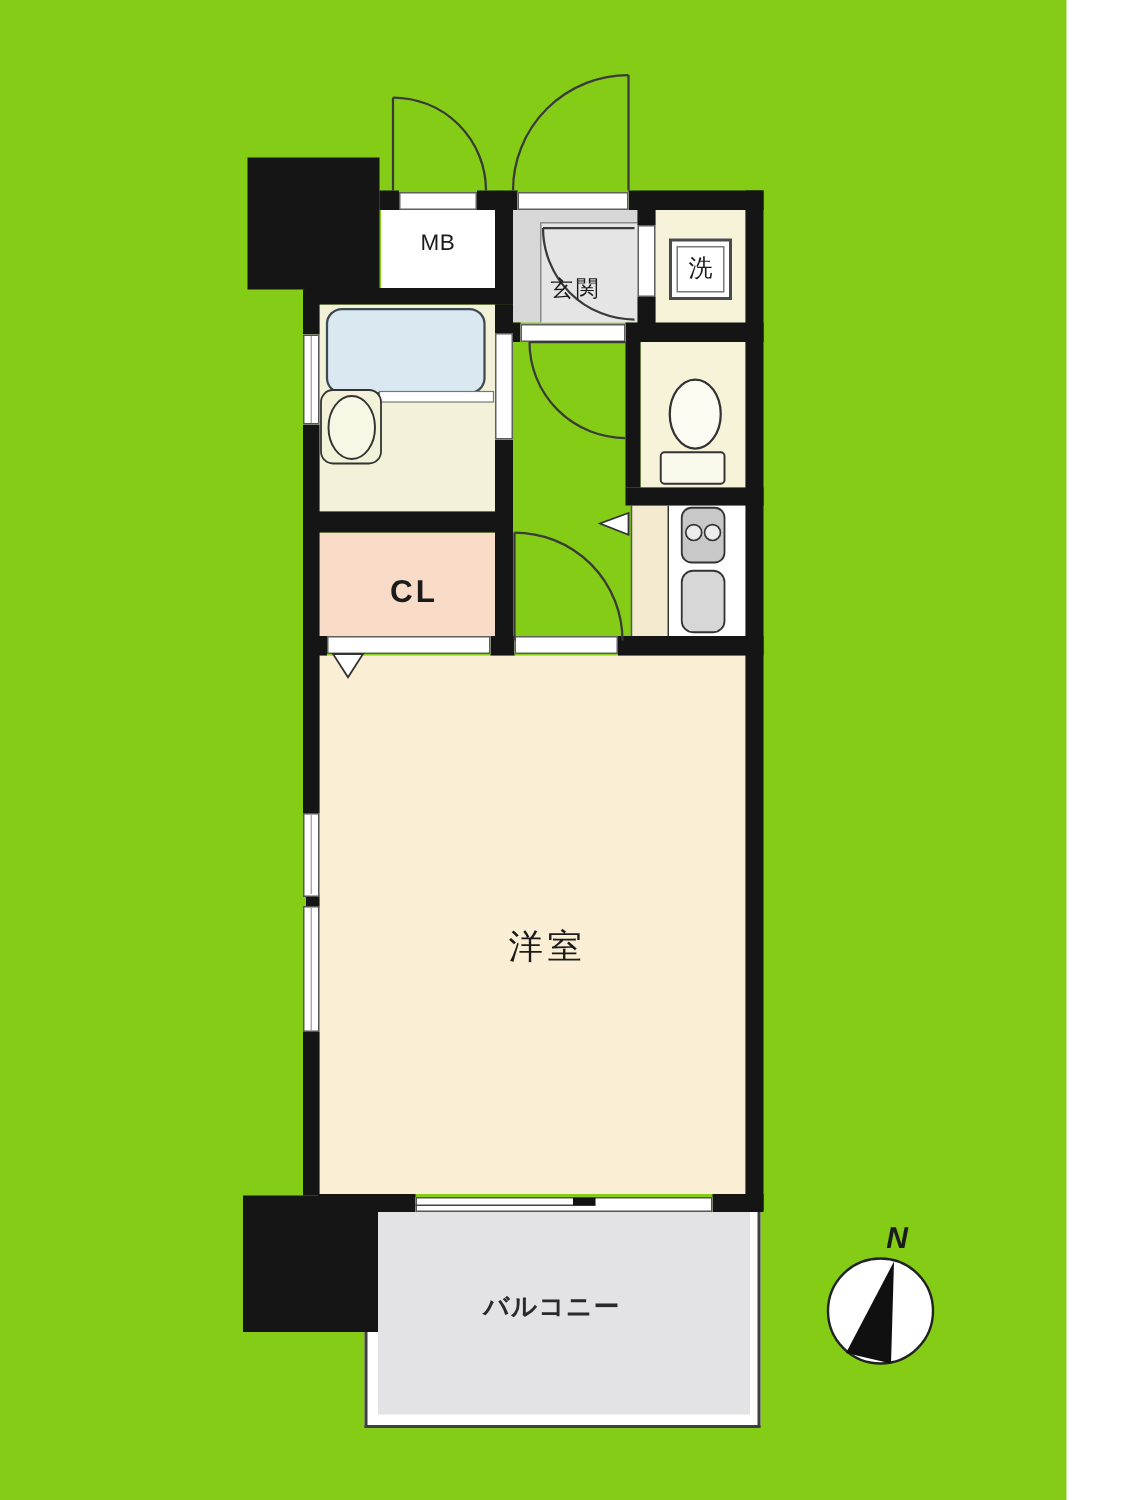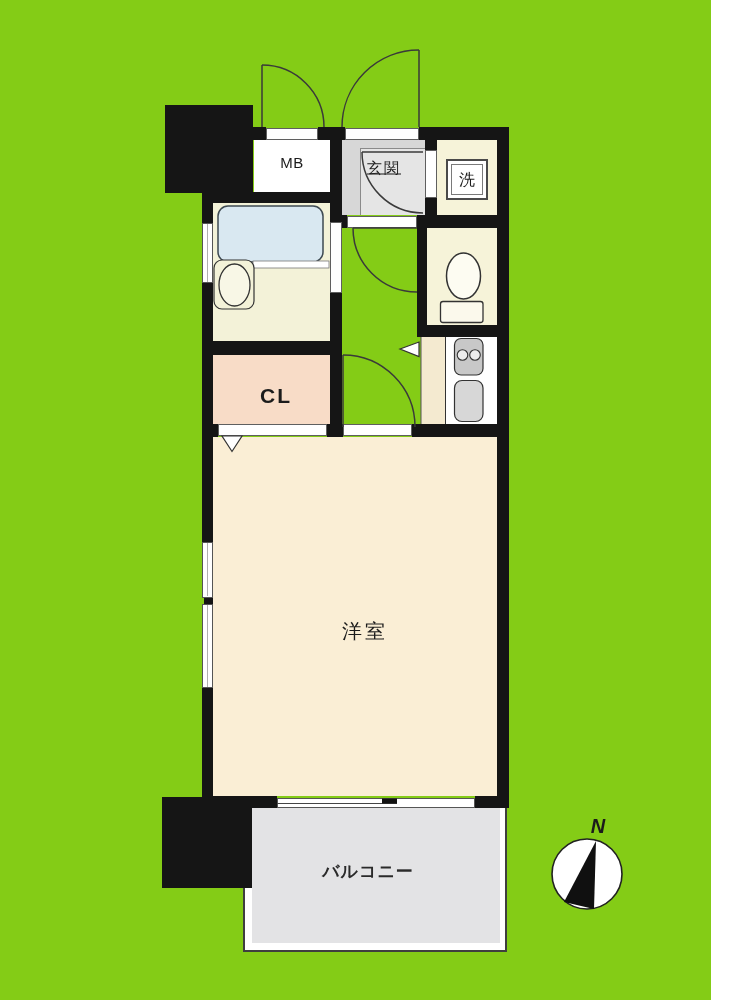--- a/index.html
+++ b/index.html
@@ -9,21 +9,21 @@
   .wall{position:absolute;background:#151515;}
   .opening{position:absolute;background:#ffffff;border:1px solid #5f5f5f;box-sizing:border-box;}
   .window{position:absolute;background:#ffffff;border:1px solid #555;box-sizing:border-box;}
   .overlay{position:absolute;left:0;top:0;width:752px;height:1000px;}
   .label{position:absolute;transform:translate(-50%,-50%);color:#1b1b1b;white-space:nowrap;
          text-align:center;line-height:1;}
   .lbl-mb{font-size:15px;letter-spacing:.5px;}
   .lbl-genkan{font-size:15px;letter-spacing:2px;}
   .lbl-laundry{font-size:16px;}
   .lbl-cl{font-size:21px;font-weight:600;letter-spacing:2px;}
-  .lbl-room{font-size:20px;letter-spacing:3px;}
+  .lbl-room{font-size:23px;letter-spacing:3px;}
   .lbl-balcony{font-size:17px;letter-spacing:1px;color:#2a2a2a;}
   .lbl-north{font-size:20px;font-weight:700;font-style:italic;}
   .washer-box{position:absolute;left:446px;top:159px;width:42px;height:41px;background:#fff;
               border:2px solid #4a4a4a;box-sizing:border-box;}
   .washer-box-inner{position:absolute;left:3px;top:3px;right:3px;bottom:3px;border:1px solid #7a7a7a;}
   .genkan-step{position:absolute;left:360px;top:148px;width:65px;height:67px;background:#e5e5e5;
                border-top:1px solid #8a8a8a;border-left:1px solid #8a8a8a;box-sizing:border-box;}
   .balcony-rail{position:absolute;left:243px;top:808px;width:264px;height:144px;background:#fff;
                 border-left:2px solid #3f3f3f;border-right:2px solid #3f3f3f;border-bottom:2px solid #3f3f3f;
                 box-sizing:border-box;}
@@ -133,20 +133,20 @@
 
     <circle cx="587" cy="874" r="35" fill="#ffffff" stroke="#222" stroke-width="1.6"></circle>
     <path d="M596,841 L564,902 L594,909 Z" fill="#101010"></path>
   </svg>
 
   <div class="washer-box">
     <div class="washer-box-inner"></div>
   </div>
 
   <div class="label lbl-mb" style="left:292px;top:162px;">MB</div>
-  <div class="label lbl-genkan" style="left:384px;top:167px;text-decoration:underline;">玄関</div>
+  <div class="label lbl-genkan" style="left:384px;top:193px;">玄関</div>
   <div class="label lbl-laundry" style="left:467px;top:180px;">洗</div>
   <div class="label lbl-cl" style="left:276px;top:395px;">CL</div>
   <div class="label lbl-room" style="left:365px;top:631px;">洋室</div>
   <div class="label lbl-balcony" style="left:368px;top:871px;font-weight:bold;">バルコニー</div>
   <div class="label lbl-north" style="left:598px;top:826px;">N</div>
 
 </div>
 
 </body></html>

